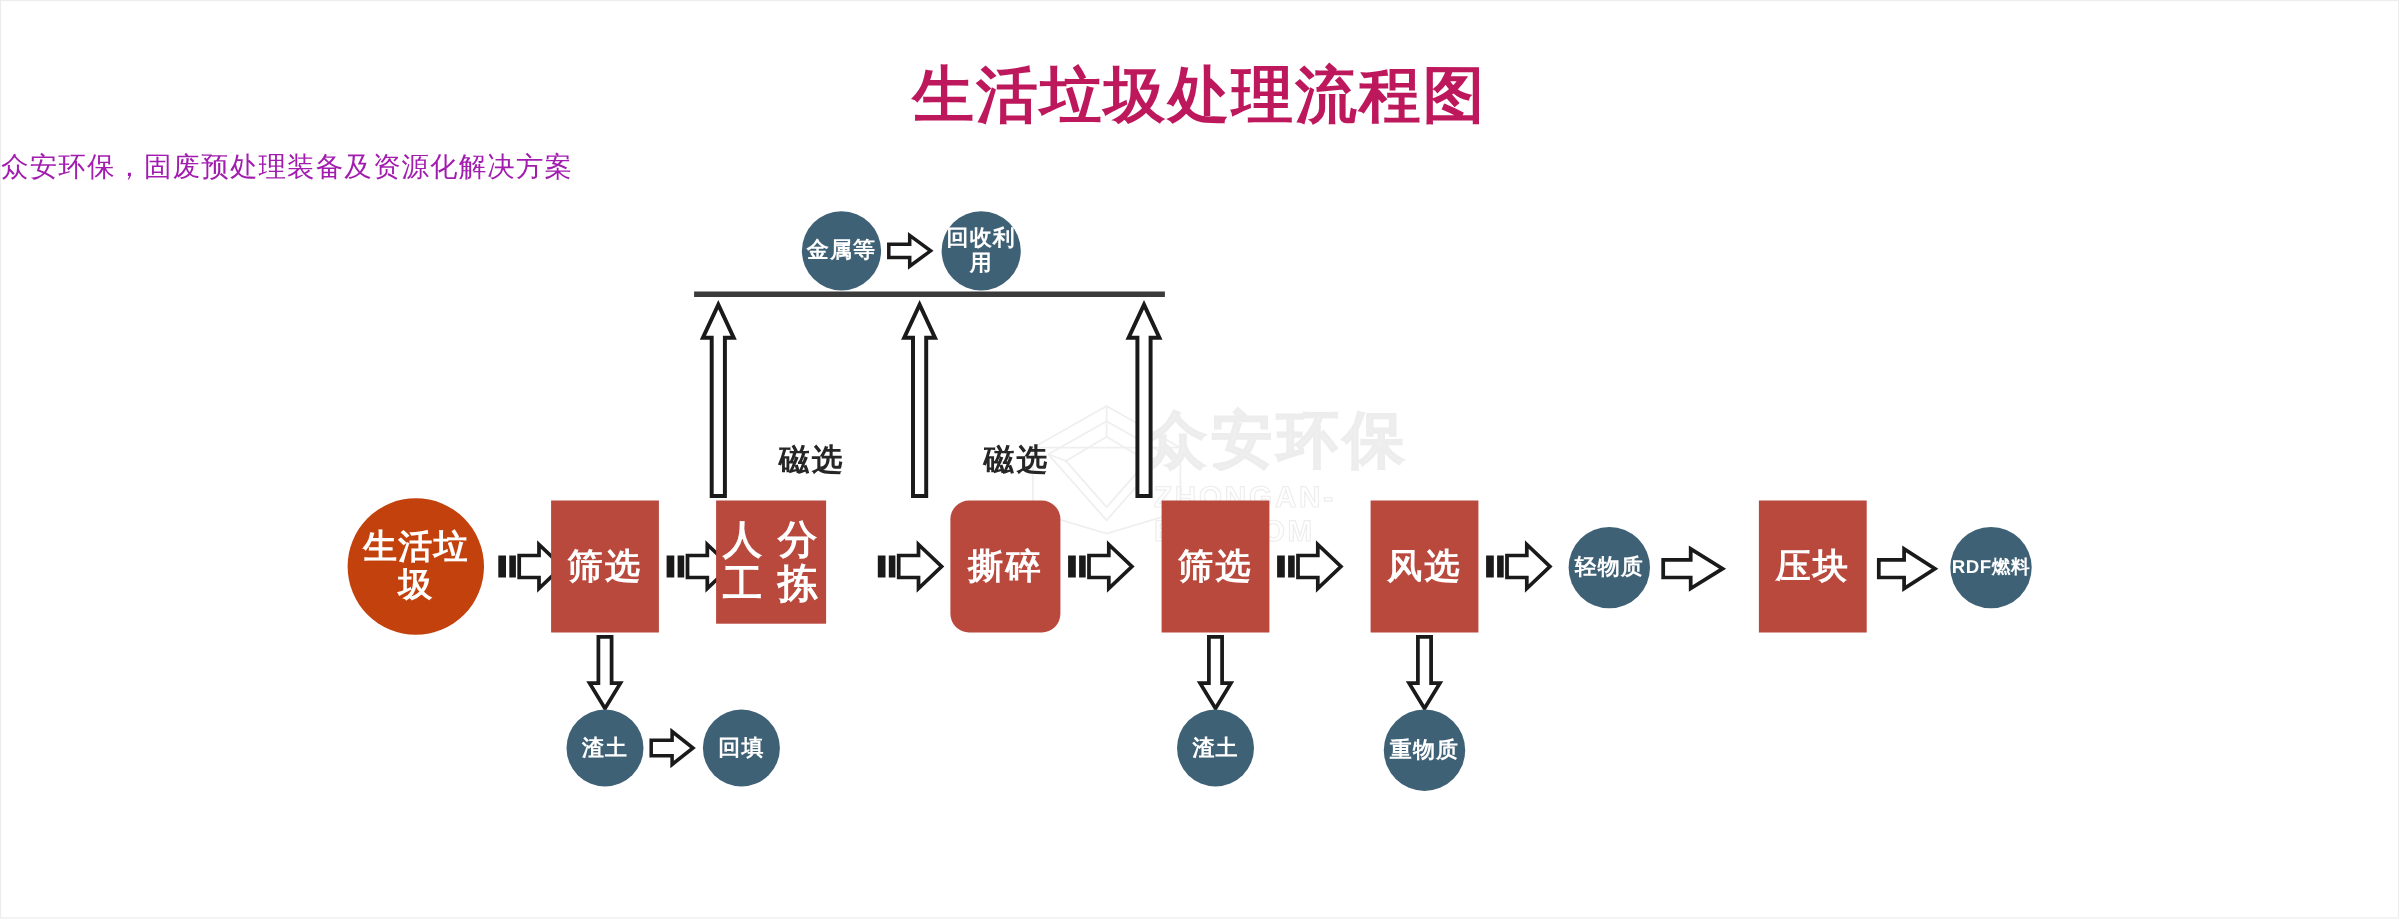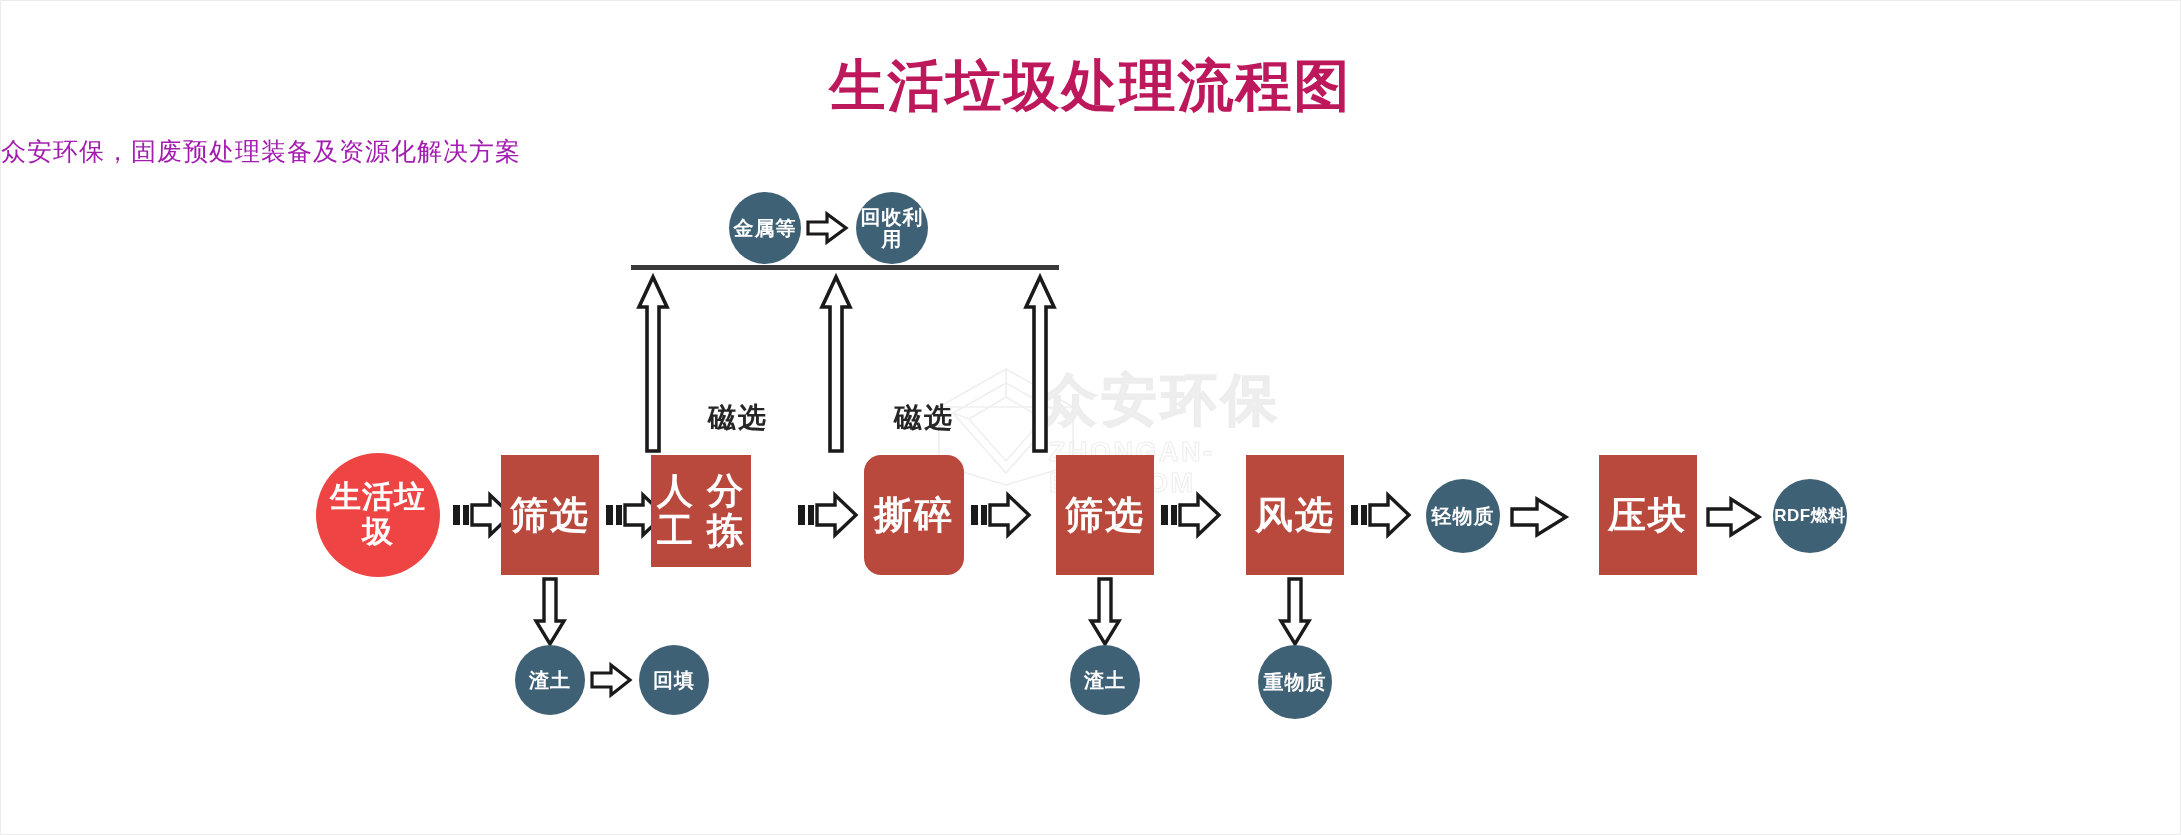--- a/index.html
+++ b/index.html
@@ -91,23 +91,23 @@
   }
   .box {
     background: #b9483d;
   }
   .circle {
     border-radius: 50%;
     background: #3f6176;
   }
   .circle-red {
     border-radius: 50%;
-    background: #ef4444;
-  }
-  .proc-label { font-size: 38px; letter-spacing: 2px; }
+    background: #c2410c;
+  }
+  .proc-label { font-size: 32px; letter-spacing: 2px; }
   .proc-label-2 { font-size: 36px; letter-spacing: 2px; }
   .src-label { font-size: 31px; letter-spacing: 1px; }
   .small-label { font-size: 20px; letter-spacing: 1px; }
   .tiny-label { font-size: 17px; letter-spacing: 0.5px; }
 
   
   #bus-line {
     position: absolute;
     background: #3b3b3b;
   }

